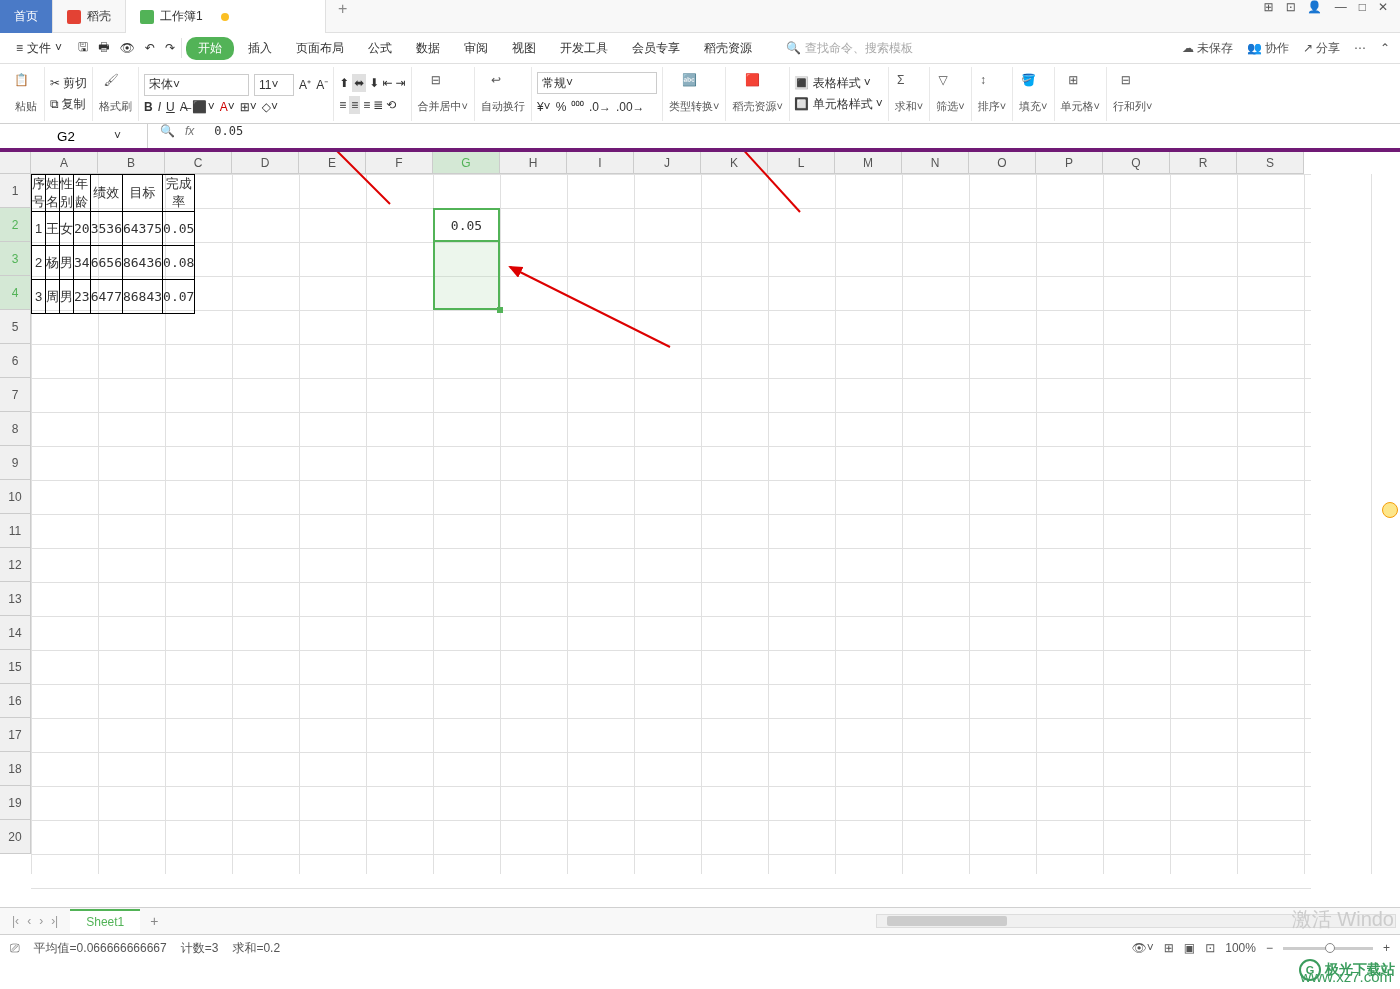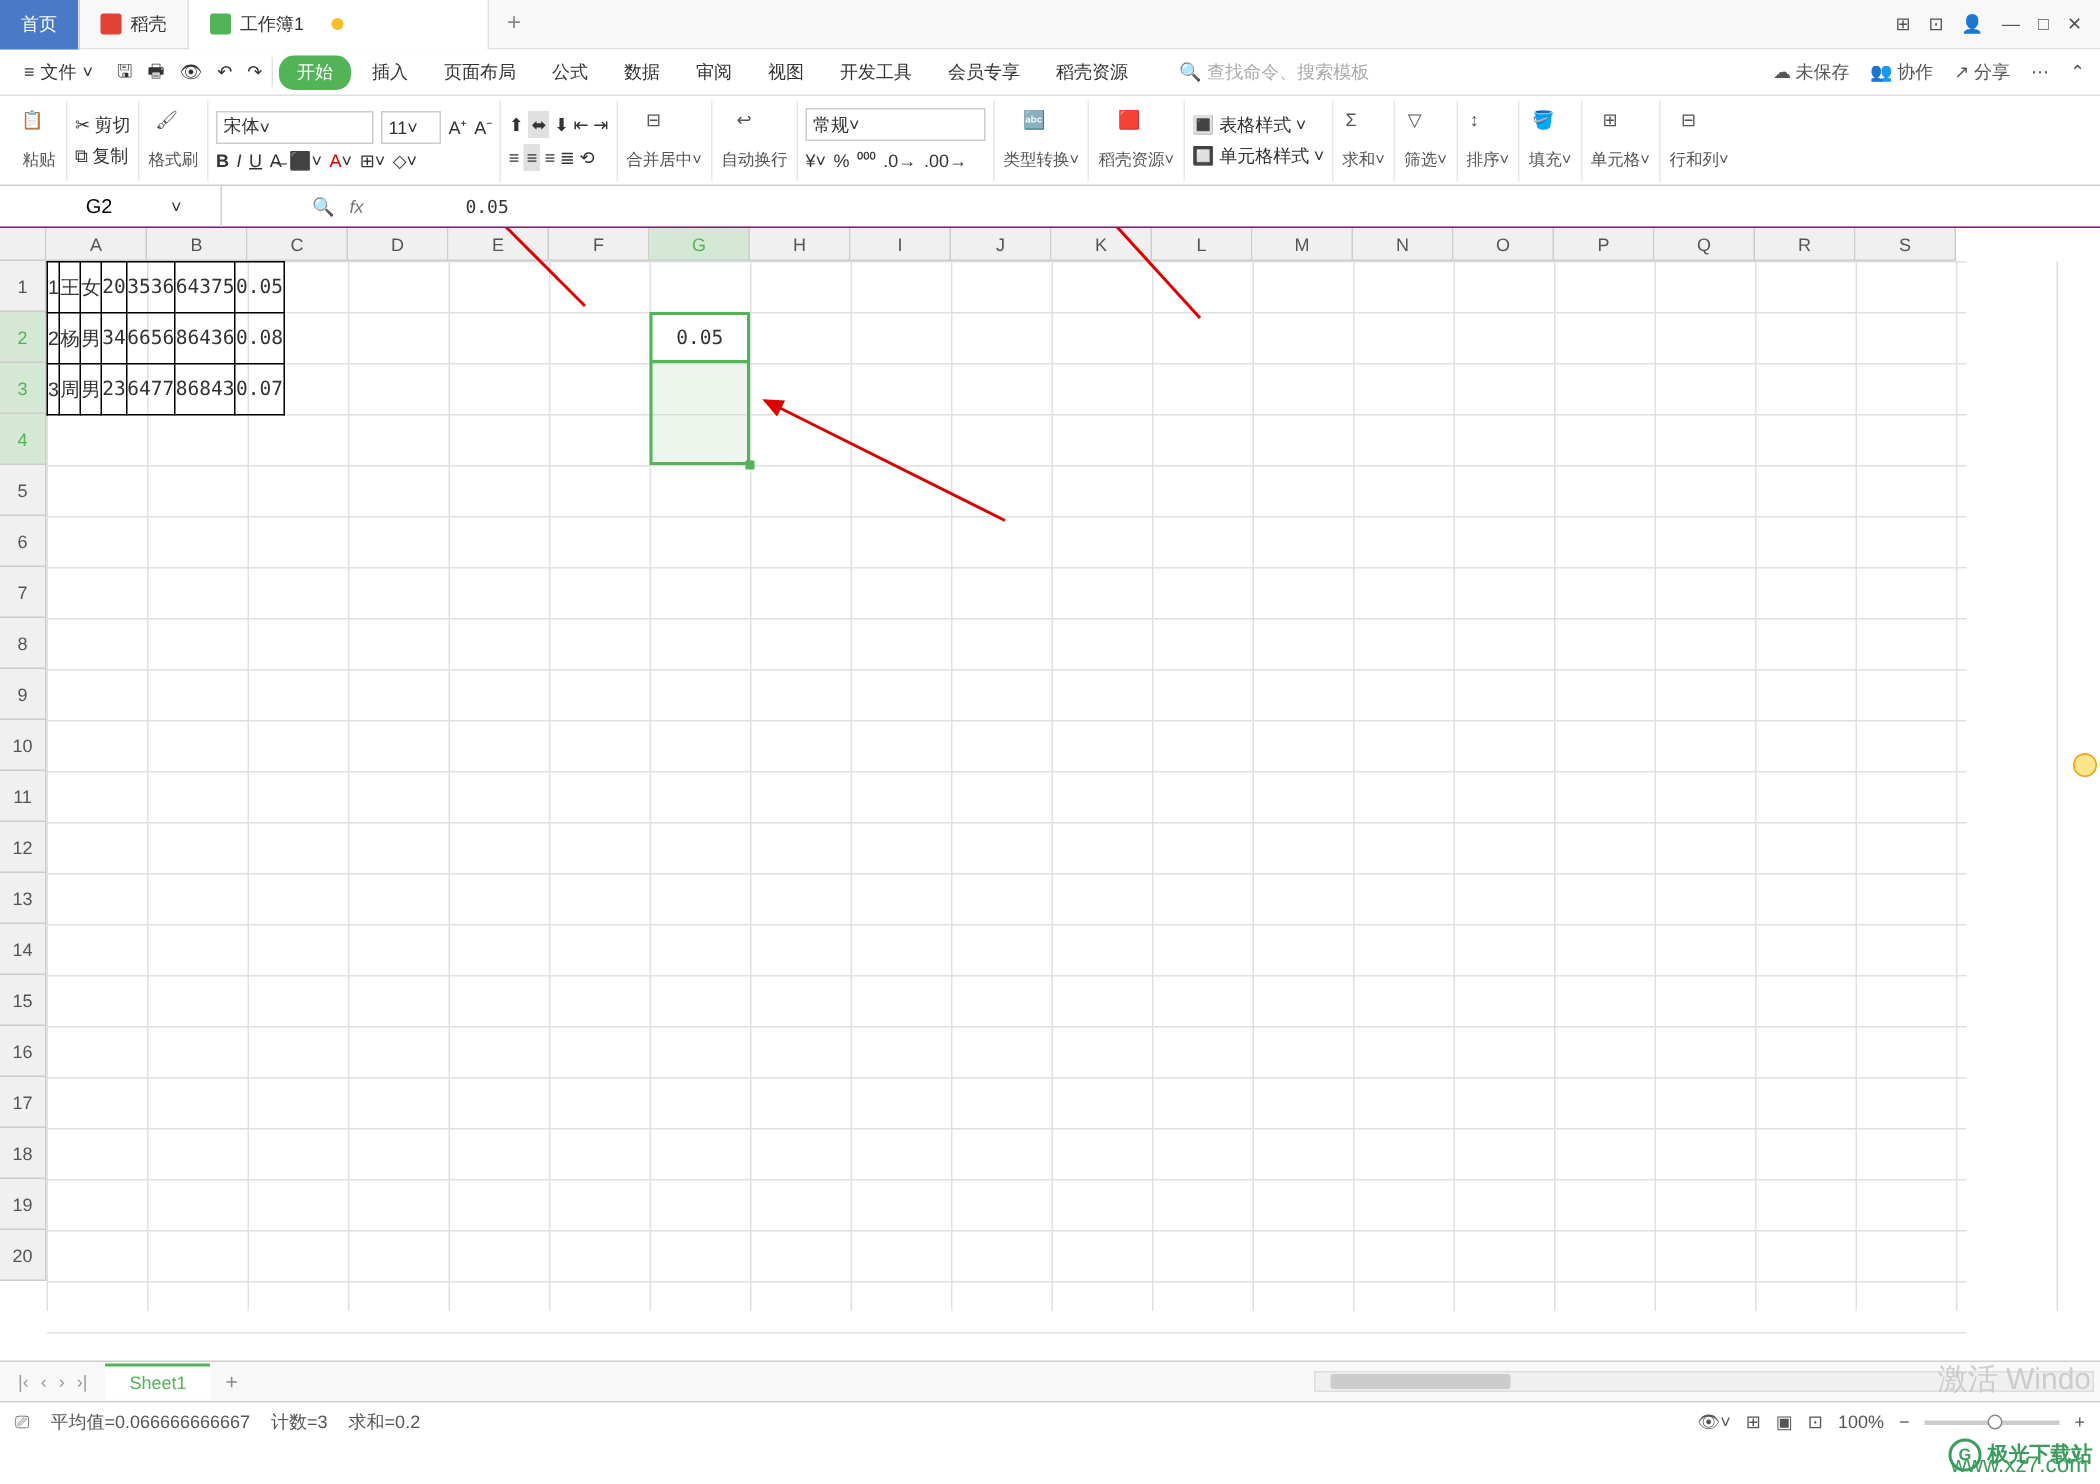--- a/index.html
+++ b/index.html
@@ -1,19 +1,19 @@
 <!DOCTYPE html>
 <html><head>
 <meta charset="utf-8">
 <style>
 * { margin: 0; padding: 0; box-sizing: border-box; font-family: "Microsoft YaHei", Arial, sans-serif; }
 body { width: 1400px; height: 989px; background: #fff; overflow: hidden; font-size: 12px; color: #333; position: relative; }
 
 
-.titlebar { height: 33px; background: #f8f8f8; display: flex; align-items: center; border-bottom: 1px solid #e0e0e0; }
+.titlebar { height: 33px; background: #f8f8f8; display: flex; align-items: flex-start; border-bottom: 1px solid #e0e0e0; }
 .tab { height: 33px; display: flex; align-items: center; padding: 0 14px; border-right: 1px solid #e0e0e0; cursor: pointer; }
 .tab.home { background: #4a7ac7; color: #fff; }
 .tab-icon { width: 14px; height: 14px; margin-right: 6px; border-radius: 2px; }
 .tab.active { background: #fff; }
 .tab-add { padding: 0 12px; color: #888; font-size: 16px; }
 .win-ctrl { margin-left: auto; display: flex; align-items: center; gap: 12px; padding-right: 12px; color: #555; }
 .dot { width: 8px; height: 8px; background: #fbbf24; border-radius: 50%; margin-left: 18px; }
 
 
 .menubar { height: 31px; background: #fff; display: flex; align-items: center; padding: 0 10px; border-bottom: 1px solid #e0e0e0; gap: 4px; }
@@ -30,21 +30,21 @@
 .rgroup { display: flex; flex-direction: column; align-items: center; padding: 0 6px; border-right: 1px solid #e8e8e8; height: 54px; justify-content: center; gap: 2px; }
 .rgroup.noborder { border-right: none; }
 .rlabel { font-size: 11px; color: #555; }
 .ico-lg { width: 24px; height: 24px; color: #555; }
 .combo { border: 1px solid #ccc; height: 22px; display: flex; align-items: center; padding: 0 4px; font-size: 12px; }
 .strip { display: flex; flex-direction: column; gap: 4px; justify-content: center; padding: 0 5px; border-right: 1px solid #e8e8e8; height: 54px;}
 .row { display: flex; align-items: center; gap: 5px; }
 .row.sm { gap: 3px; }
 
 
-.fxbar { height: 28px; display: flex; align-items: center; border-bottom: 1px solid #701a75; gap: 48px; }
+.fxbar { height: 28px; display: flex; align-items: flex-start; border-bottom: 4px solid #701a75; }
 .namebox { width: 148px; border-right: 1px solid #d0d0d0; display: flex; align-items: center; justify-content: center; height: 100%; gap: 8px; }
 .namebox input { border: none; width: 80px; text-align: center; outline: none; }
 .fx-icons { display: flex; align-items: center; gap: 10px; padding: 0 12px; color: #777; }
 .fx-input { flex: 1; padding: 0 8px; color: #333; font-family: monospace; }
 
 
 .gridwrap { position: relative; height: 755px; overflow: hidden; }
 .corner { position: absolute; left: 0; top: 0; width: 31px; height: 22px; background: #f0f0f0; border-right: 1px solid #ccc; border-bottom: 1px solid #ccc; }
 .colheads { position: absolute; left: 31px; top: 0; display: flex; height: 22px; }
 .ch { width: 67px; background: #f0f0f0; border-right: 1px solid #ccc; border-bottom: 1px solid #ccc; text-align: center; line-height: 22px; color: #555; }
@@ -342,20 +342,29 @@
         <div class="gline-h" style="top: 510px;"></div>
         <div class="gline-h" style="top: 544px;"></div>
         <div class="gline-h" style="top: 578px;"></div>
         <div class="gline-h" style="top: 612px;"></div>
         <div class="gline-h" style="top: 646px;"></div>
         <div class="gline-h" style="top: 680px;"></div>
         <div class="gline-h" style="top: 714px;"></div>
       </div>
     <table class="tbl">
       <tbody>
+          <tr id="hdr">
+            <td>序号</td>
+            <td>姓名</td>
+            <td>性别</td>
+            <td>年龄</td>
+            <td>绩效</td>
+            <td>目标</td>
+            <td>完成率</td>
+          </tr>
       <tr id="r0">
             <td>1</td>
             <td>王</td>
             <td>女</td>
             <td class="mono">20</td>
             <td class="mono">3536</td>
             <td class="mono">64375</td>
             <td class="mono">0.05</td>
           </tr>
           <tr id="r1">

